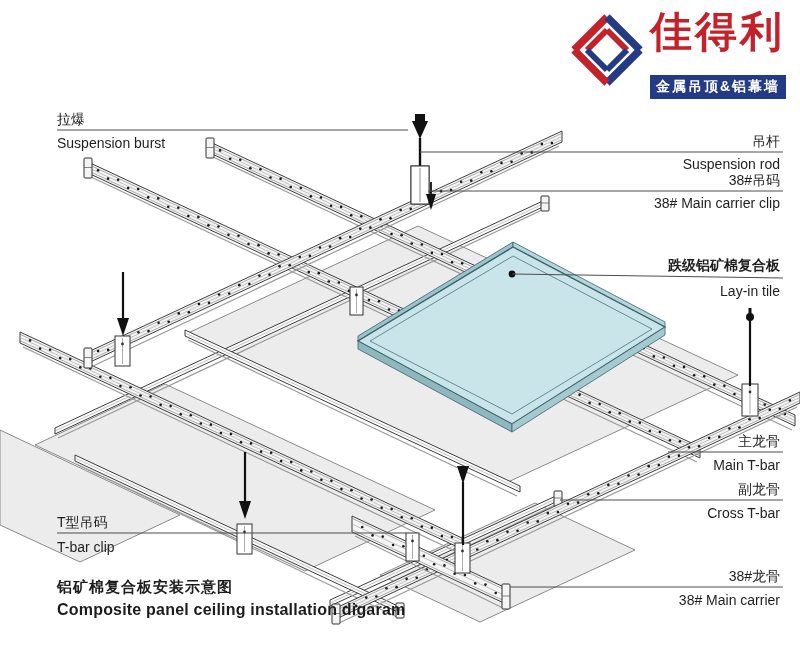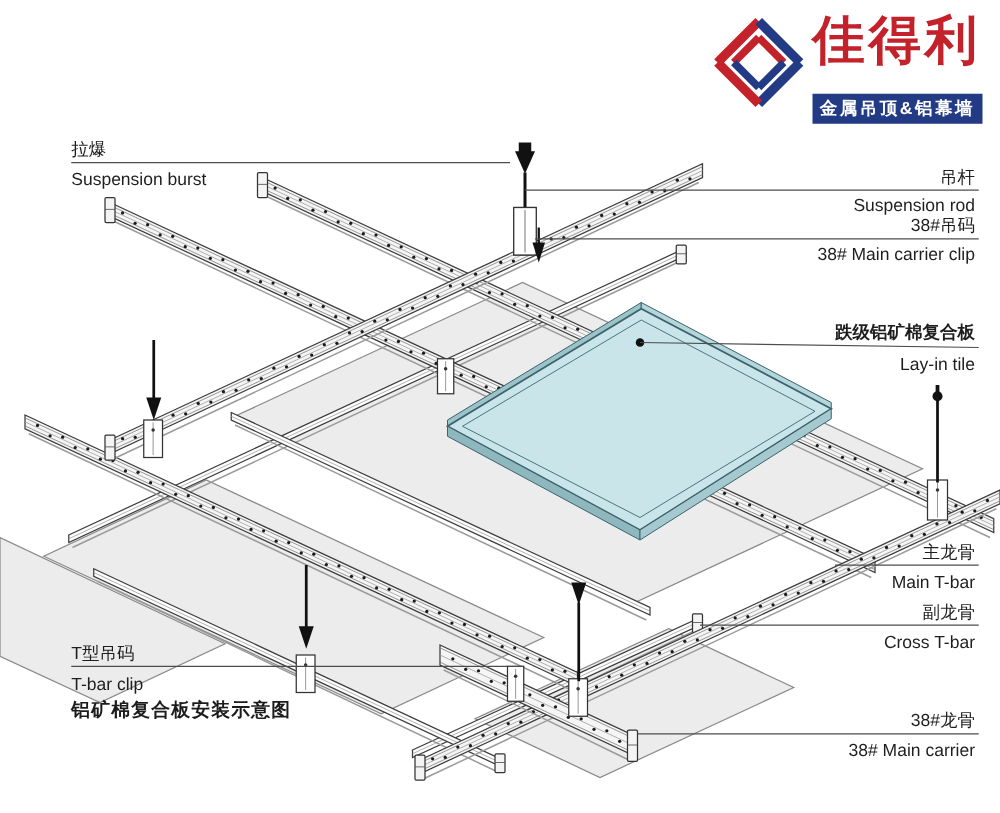--- a/index.html
+++ b/index.html
@@ -9,21 +9,21 @@
   svg text{fill:#1e1e1e;font-size:14px;}
   svg text.zh{font-size:14px;}
   svg text.bold{font-weight:bold;}
   
   .logo{position:absolute;top:10px;right:14px;display:flex;align-items:flex-start;gap:4px;}
   .logo-text{display:flex;flex-direction:column;align-items:stretch;}
   .brand{color:#c4222b;font-weight:bold;font-size:42px;line-height:1.05;letter-spacing:3px;white-space:nowrap;}
   .band{margin-top:21px;background:#233a85;color:#fff;font-weight:bold;font-size:14px;
         letter-spacing:2px;text-align:center;padding:3px 6px;white-space:nowrap;}
   
-  .caption{position:absolute;left:57px;top:559px;color:#1c1c1c;}
+  .caption{position:absolute;left:57px;top:578px;color:#1c1c1c;}
   .caption .zh{font-weight:bold;font-size:15px;letter-spacing:1px;}
   .caption .en{font-weight:bold;font-size:16px;margin-top:4px;letter-spacing:.2px;}
 </style>
 </head>
 <body>
 
 <div class="stage">
 
   <svg class="diagram" width="800" height="650" viewBox="0 0 800 650">
 
@@ -516,14 +516,15 @@
       </g>
     </svg>
     <div class="logo-text">
       <div class="brand">佳得利</div>
       <div class="band">金属吊顶&amp;铝幕墙</div>
     </div>
   </div>
 
   <div class="caption">
     <div class="zh">铝矿棉复合板安装示意图</div>
+    <div class="en">Composite panel ceiling installation digaram</div>
   </div>
 </div>
 
 </body></html>

